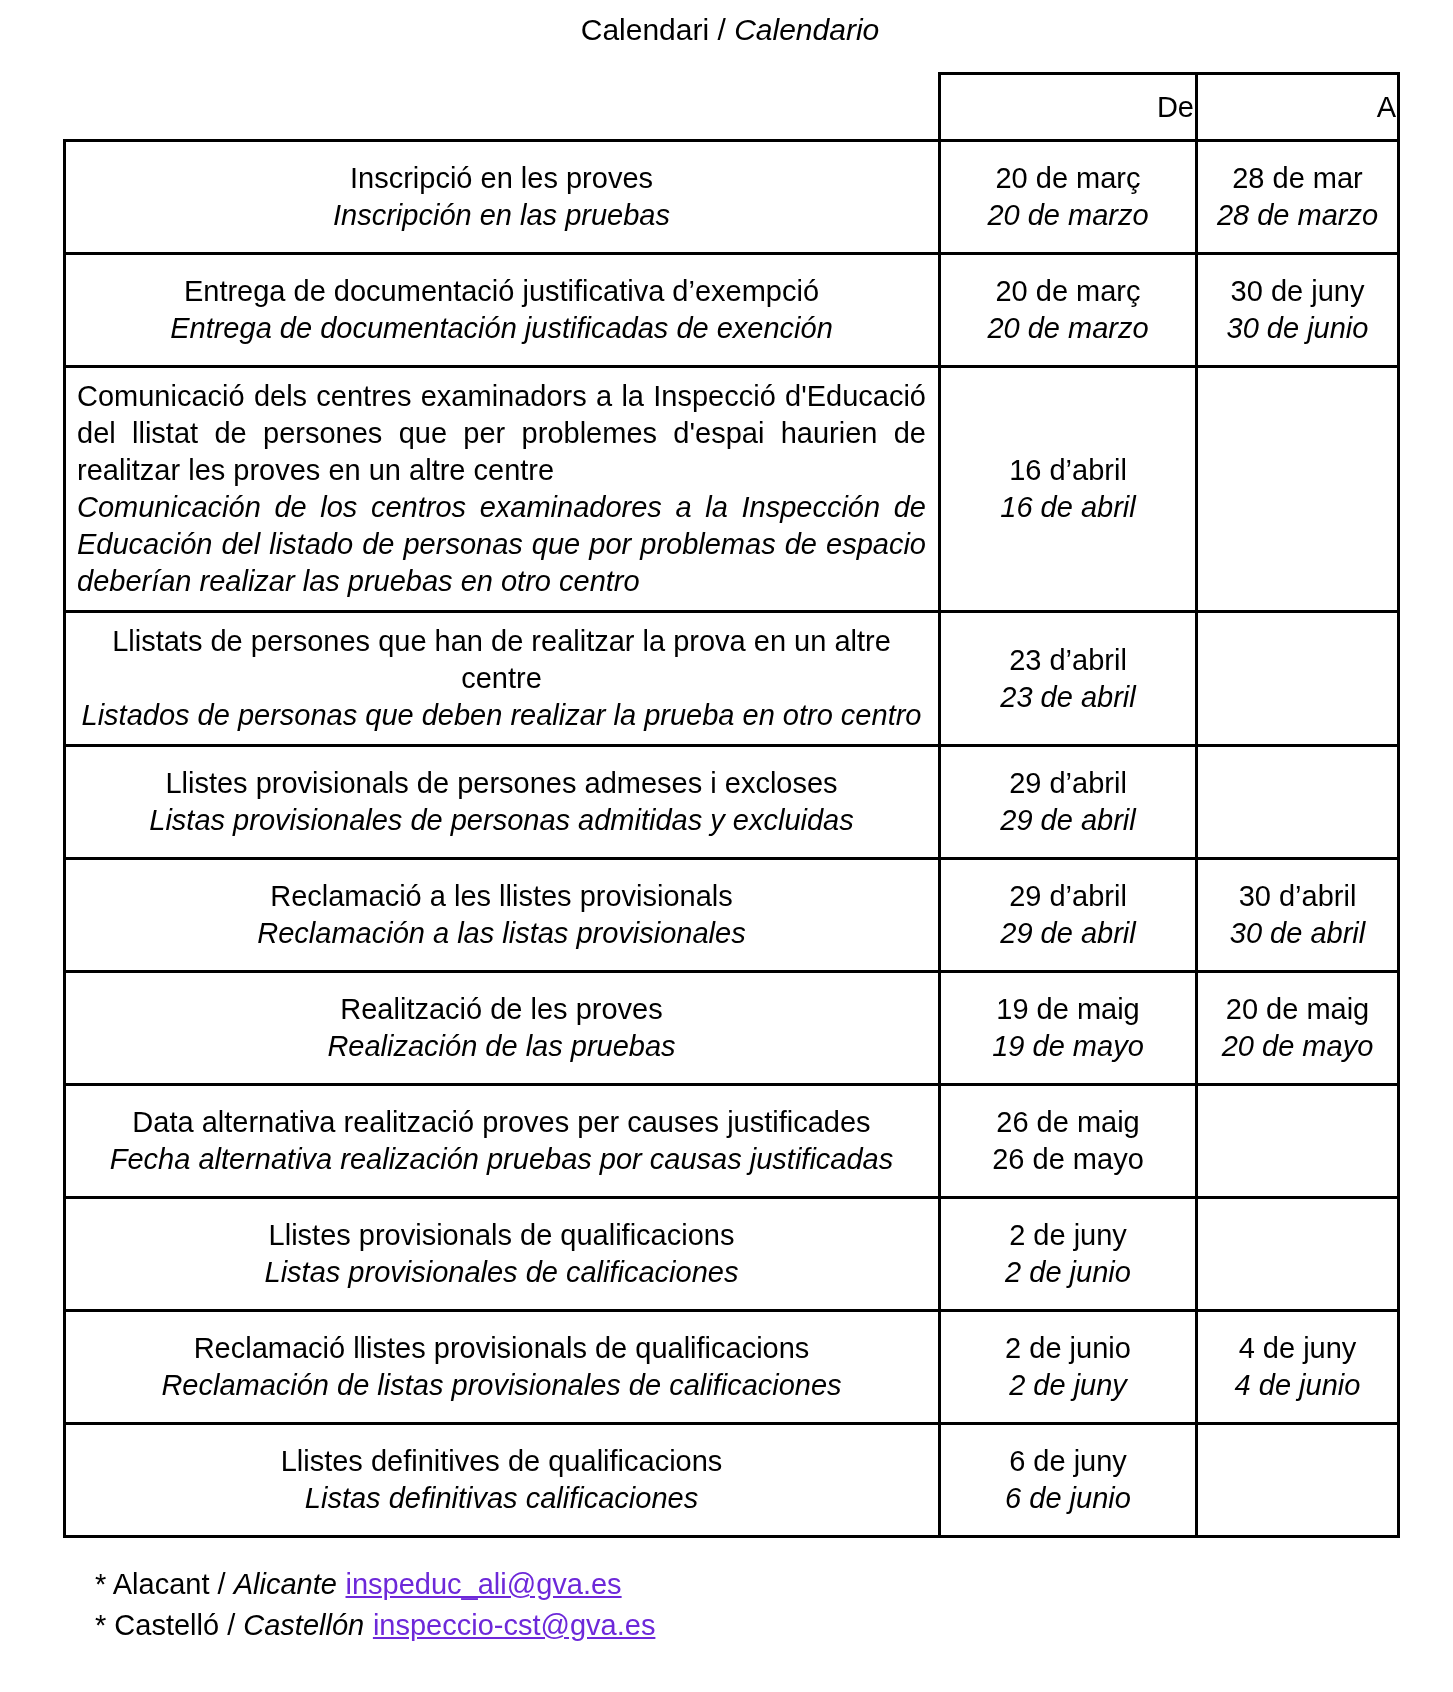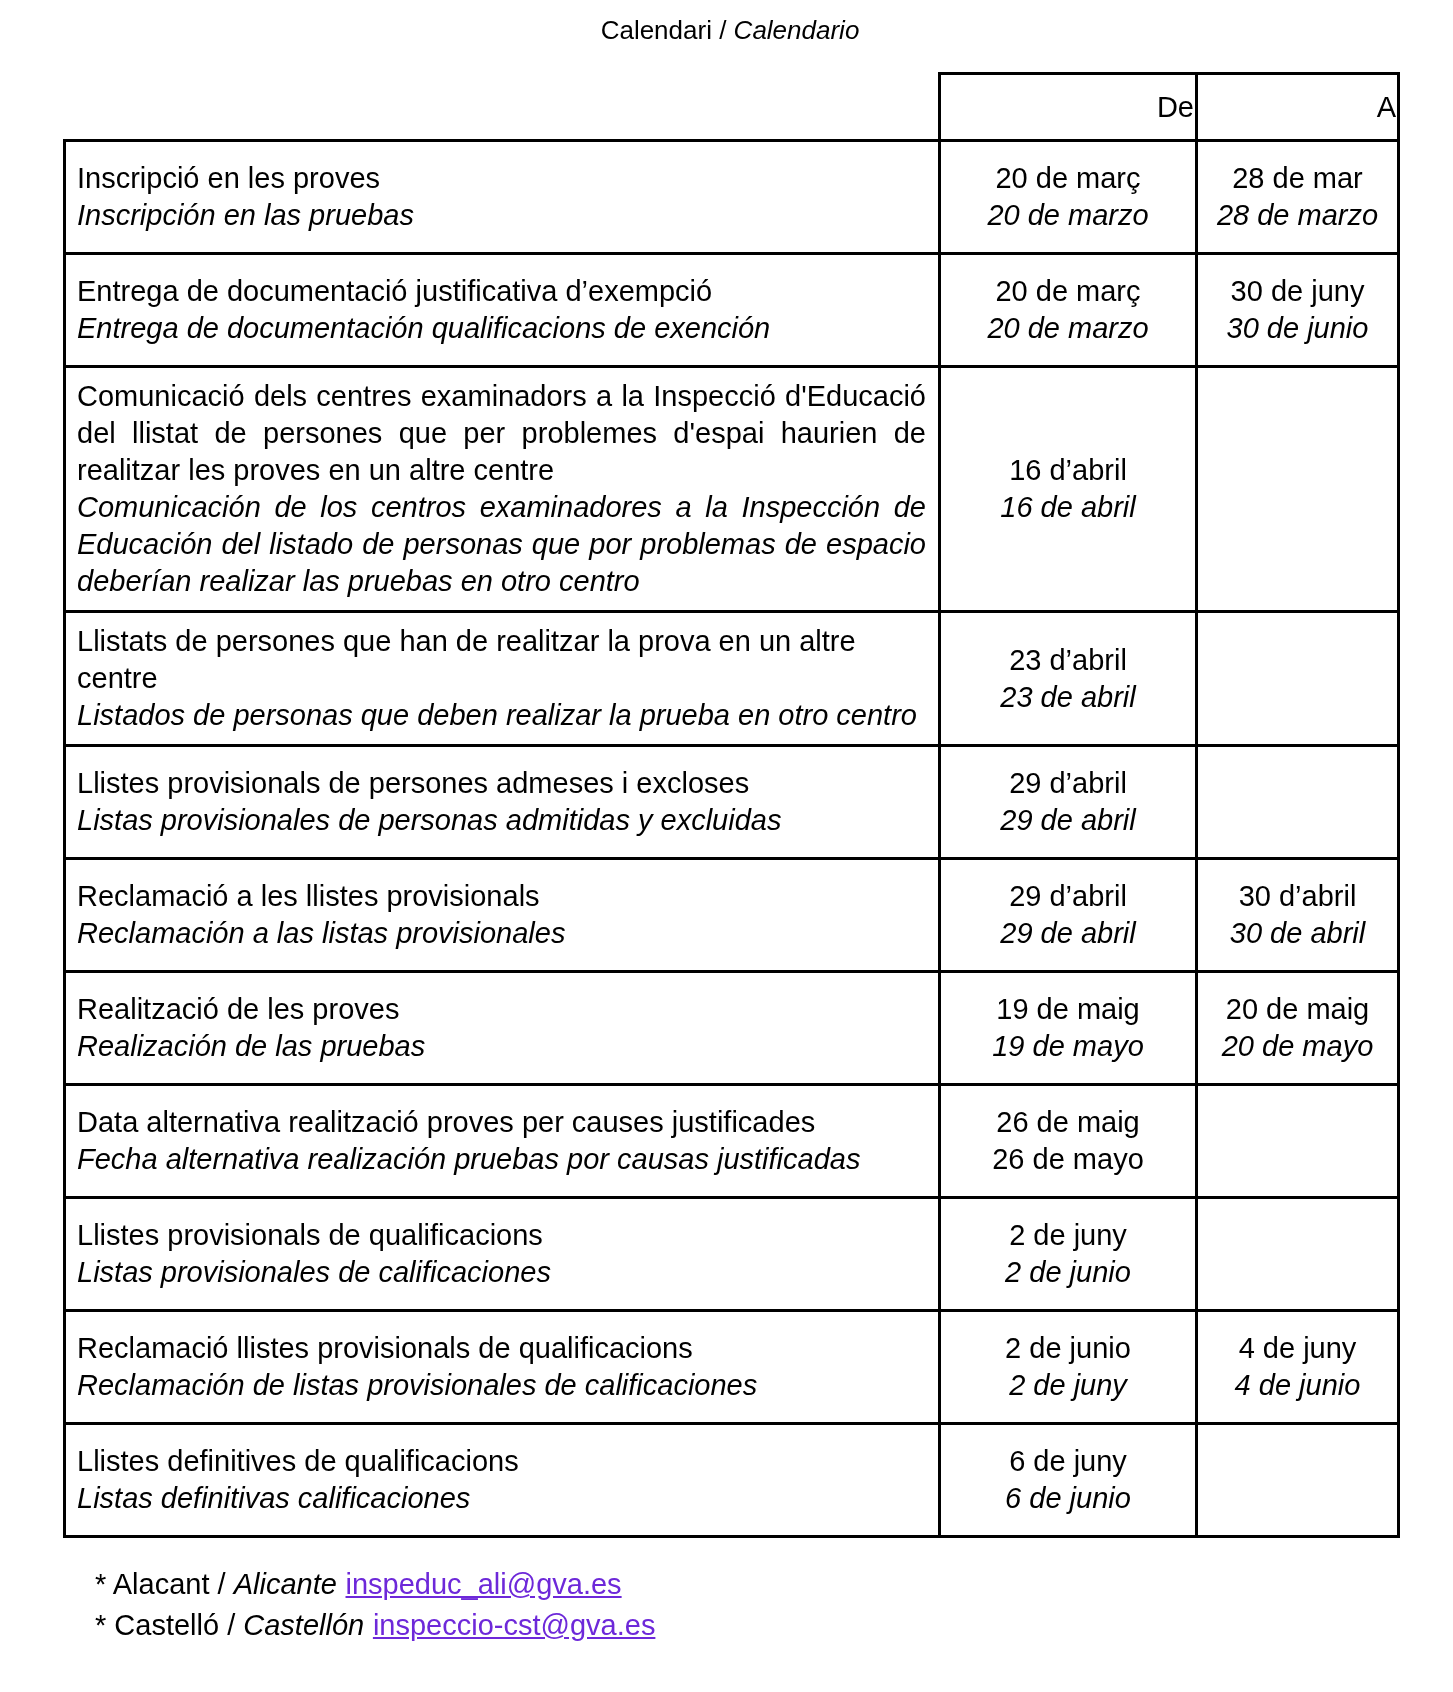--- a/index.html
+++ b/index.html
@@ -13,21 +13,21 @@
     width: 1453px;
     height: 1692px;
     overflow: hidden;
   }
   .title {
     margin: 0;
     padding-top: 12px;
     width: 1334px;
     margin-left: 63px;
     text-align: center;
-    font-size: 26px;
+    font-size: 30px;
     font-weight: normal;
     line-height: 36px;
   }
   .title .it { font-style: italic; }
 
   table.cal {
     border-collapse: collapse;
     table-layout: fixed;
     margin: 24px 0 0 63px;
     width: 1334px;
@@ -44,21 +44,21 @@
     font-weight: normal;
   }
   th.blank { border: none; }
   thead tr { height: 67px; }
   thead th { text-align: right; font-weight: normal; }
 
   tbody tr { height: 97px; }
   tbody tr.tall { height: auto; }
 
   td.desc {
-    text-align: left;
+    text-align: center;
     padding: 10px 12px 10px 11px;
   }
   td.desc.justify { text-align: justify; }
   td.date {
     text-align: center;
     padding: 18px 4px;
   }
   .es { font-style: italic; }
   .es.upright { font-style: normal; }
 
@@ -107,21 +107,21 @@
       </td>
       <td class="date">
         <div class="ca">28 de mar</div>
         <div class="es">28 de marzo</div>
       </td>
     </tr>
 
     <tr>
       <td class="desc">
         <div class="ca">Entrega de documentació justificativa d’exempció</div>
-        <div class="es">Entrega de documentación qualificacions de exención</div>
+        <div class="es">Entrega de documentación justificadas de exención</div>
       </td>
       <td class="date">
         <div class="ca">20 de març</div>
         <div class="es de-line2">20 de marzo</div>
       </td>
       <td class="date">
         <div class="ca">30 de juny</div>
         <div class="es">30 de junio</div>
       </td>
     </tr>

